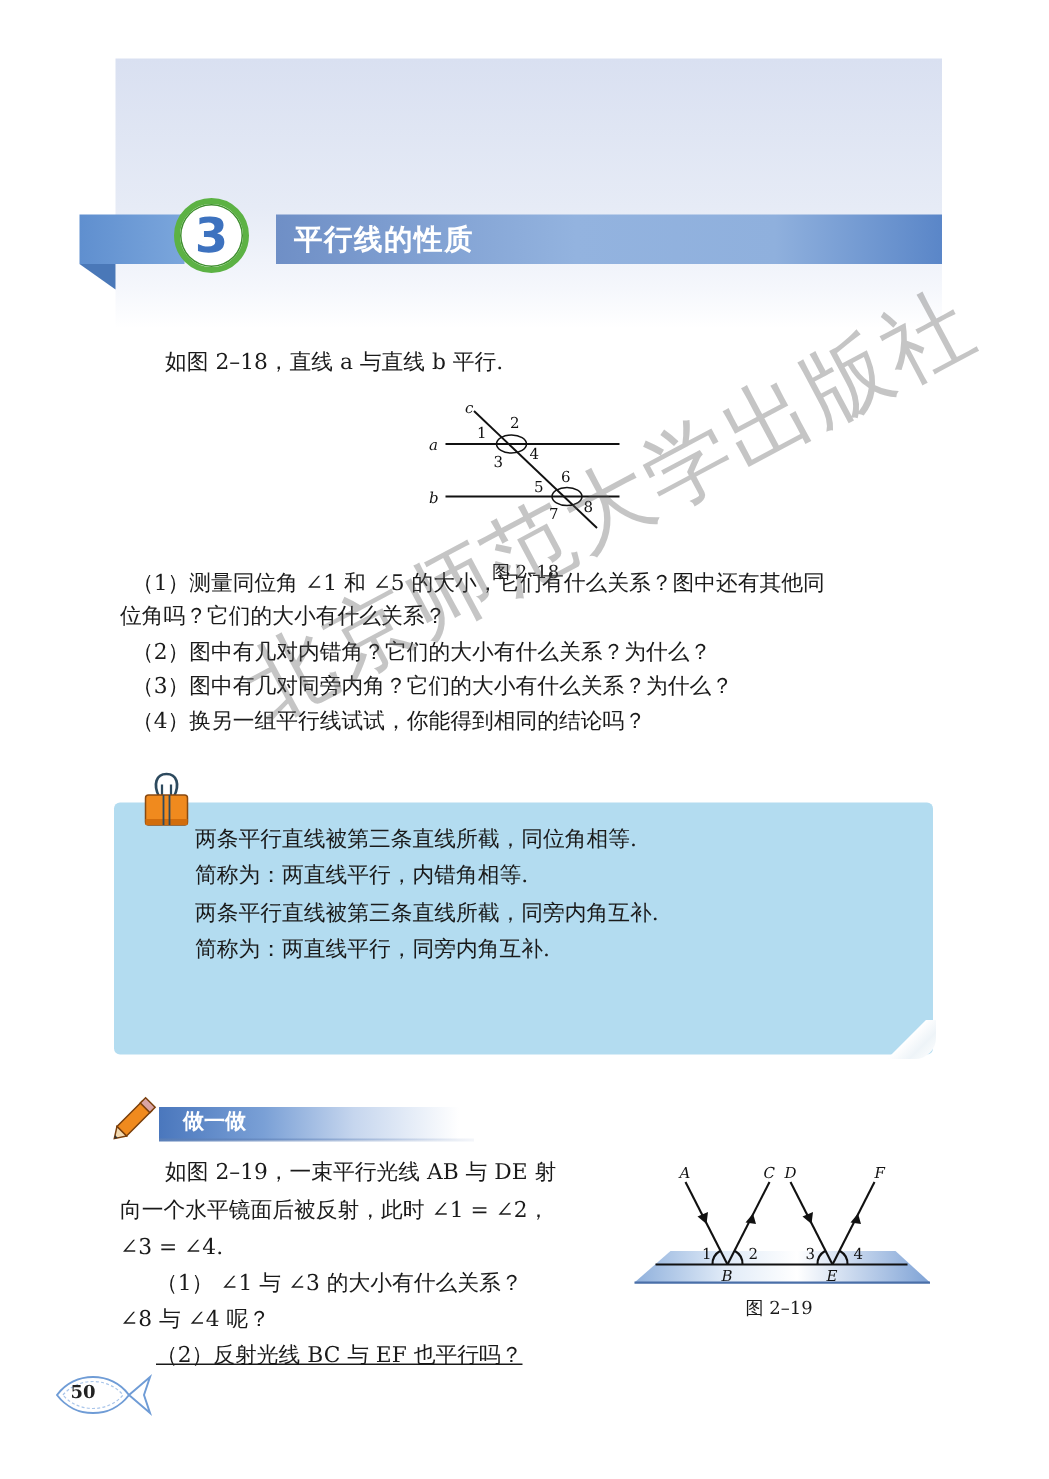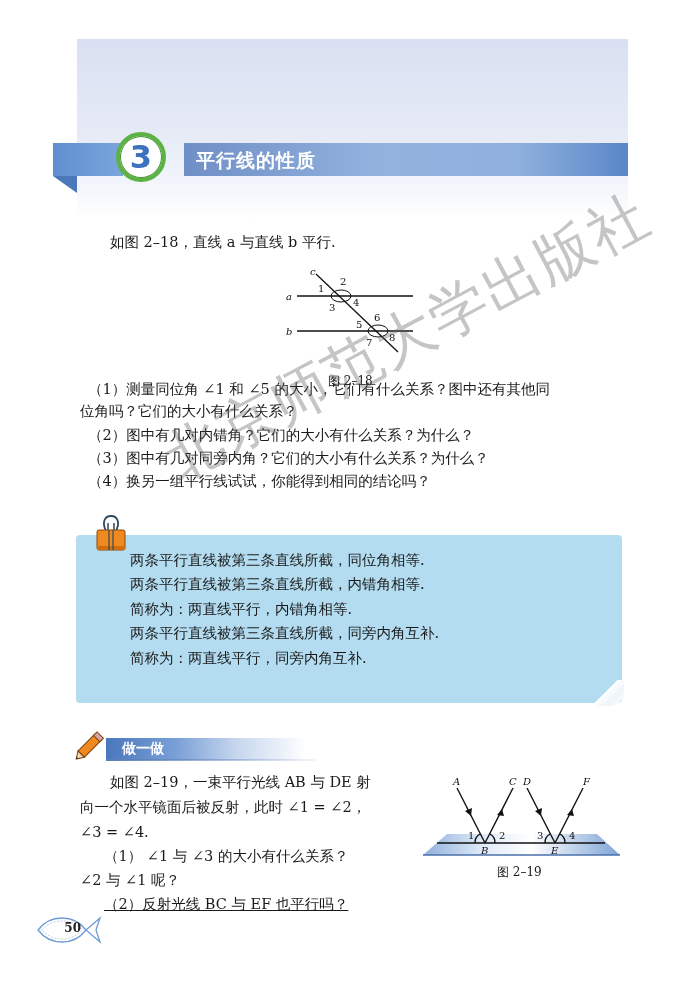--- a/index.html
+++ b/index.html
@@ -87,21 +87,21 @@
   .activity-title {
     left: 122px; top: 737px; line-height: 22px;
     font-family: "DejaVu Sans", "Liberation Sans", sans-serif;
     font-weight: bold; font-size: 14px; color: #ffffff;
   }
   .pencil { left: 70px; top: 727px; width: 40px; height: 38px; }
 
   
   .page-fish { left: 34px; top: 910px; width: 70px; height: 40px; }
   .page-number {
-    left: 47px; top: 921px; width: 34px; text-align: right;
+    left: 47px; top: 921px; width: 34px; text-align: left;
     font-family: "DejaVu Serif", "Liberation Serif", serif;
     font-weight: bold; font-size: 12px; color: #222;
   }
 </style>
 </head>
 <body>
 
 <div class="abs header-panel"></div>
 <div class="abs ribbon-left"></div>
 <div class="abs ribbon-fold"></div>
@@ -146,21 +146,20 @@
 <svg class="abs clip" viewBox="0 0 34 40">
   <path d="M12 18 C8 10, 10 3, 17 3 C24 3, 26 10, 22 18" fill="none" stroke="#2d4a5e" stroke-width="1.8"></path>
   <path d="M14 18 L14 10 M20 18 L20 10" stroke="#2d4a5e" stroke-width="1.5"></path>
   <rect x="3" y="17" width="28" height="20" rx="2" fill="#f08a1e" stroke="#8a4a10" stroke-width="1"></rect>
   <rect x="3" y="33" width="28" height="4" fill="#d26d0c"></rect>
   <line x1="15" y1="17" x2="15" y2="37" stroke="#2d4a5e" stroke-width="1.2"></line>
   <line x1="19" y1="17" x2="19" y2="37" stroke="#2d4a5e" stroke-width="1.2"></line>
 </svg>
 <div class="abs summary-lines">
   <div>两条平行直线被第三条直线所截，同位角相等.</div>
-  <div>两条平行直线被第三条直线所截，内错角相等.</div>
   <div>简称为：两直线平行，内错角相等.</div>
   <div>两条平行直线被第三条直线所截，同旁内角互补.</div>
   <div>简称为：两直线平行，同旁内角互补.</div>
 </div>
 
 <div class="abs watermark">北京师范大学出版社</div>
 
 <div class="abs activity-bar"></div>
 <div class="abs activity-underline"></div>
 <svg class="abs pencil" viewBox="0 0 40 38">
@@ -170,21 +169,21 @@
     <polygon points="8,14 8,23 1,18.5" fill="#f3d9b0" stroke="#7a3f0c" stroke-width="1"></polygon>
     <polygon points="3,17.2 3,19.8 1,18.5" fill="#333"></polygon>
   </g>
 </svg>
 <div class="abs activity-title">做一做</div>
 
 <div class="abs text" style="left:110px; top:771px;">如图 2–19，一束平行光线 AB 与 DE 射</div>
 <div class="abs text" style="left:80px; top:796px;">向一个水平镜面后被反射，此时 ∠1 = ∠2，</div>
 <div class="abs text" style="left:80px; top:821px;text-align:right;">∠3 = ∠4.</div>
 <div class="abs text" style="left:104px; top:845px;">（1） ∠1 与 ∠3 的大小有什么关系？</div>
-<div class="abs text" style="left:80px; top:869px;">∠2 与 ∠1 呢？</div>
+<div class="abs text" style="left:80px; top:869px;">∠8 与 ∠4 呢？</div>
 <div class="abs text" style="left:104px; top:893px;text-decoration:underline;">（2）反射光线 BC 与 EF 也平行吗？</div>
 
 <svg class="abs" style="left:415px; top:765px;" width="225" height="95" viewBox="0 0 225 95">
   <defs>
     <linearGradient id="mirror" x1="0" y1="0" x2="1" y2="0">
       <stop offset="0" stop-color="#8fb0dc"></stop>
       <stop offset="0.3" stop-color="#dfeaf7"></stop>
       <stop offset="0.55" stop-color="#ffffff"></stop>
       <stop offset="1" stop-color="#7fa3d6"></stop>
     </linearGradient>

